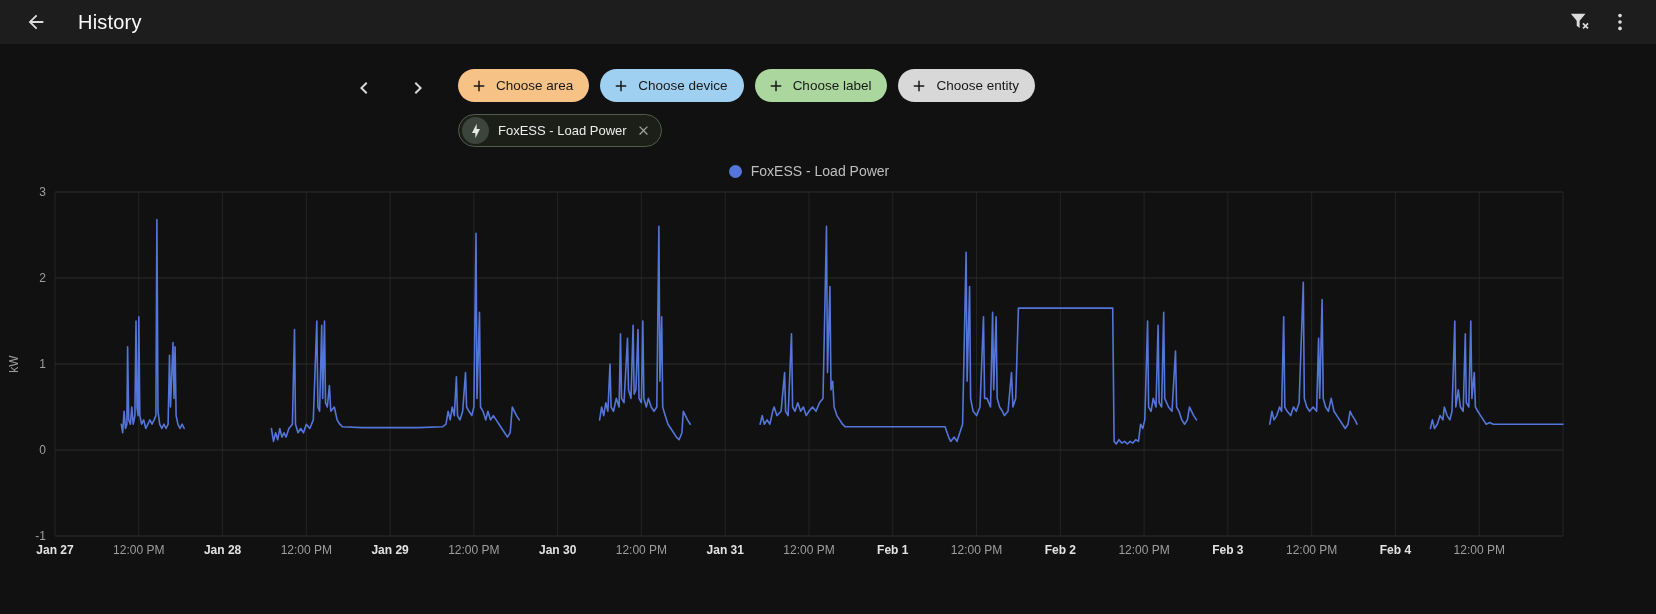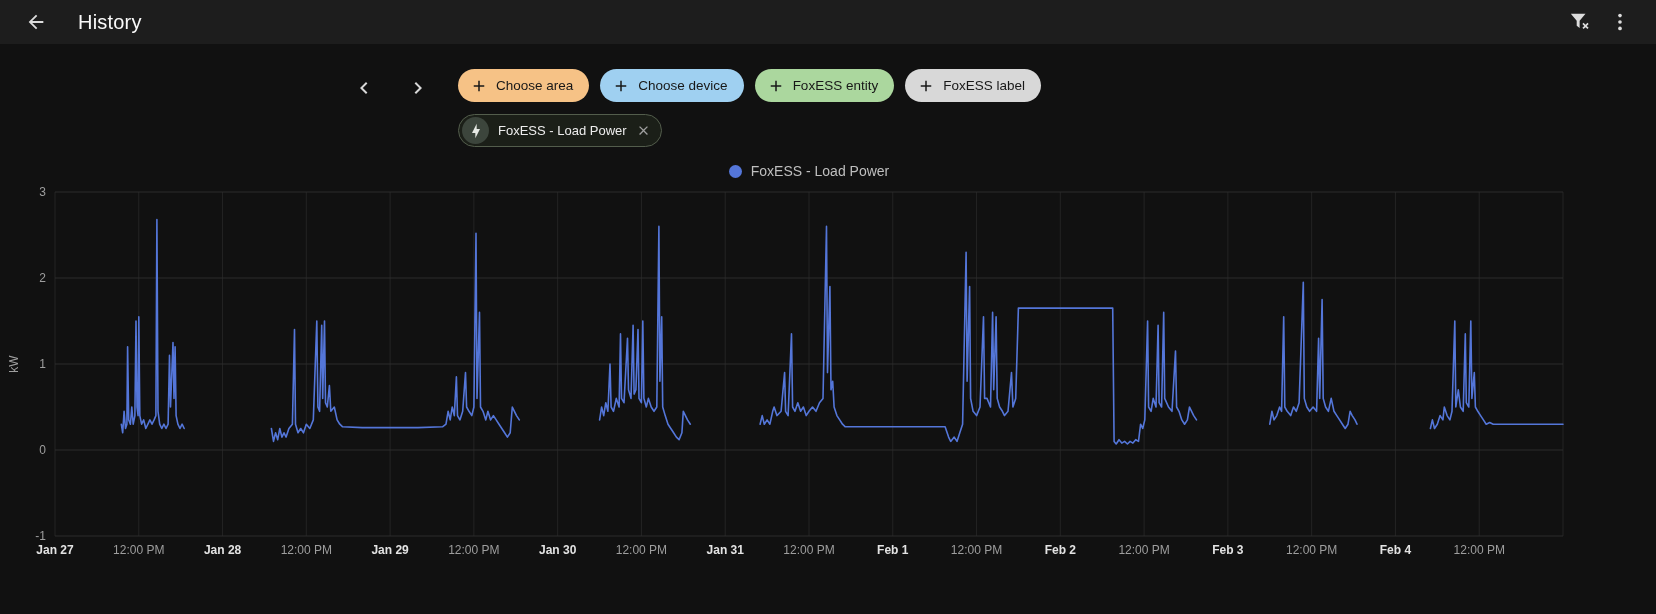--- a/index.html
+++ b/index.html
@@ -117,27 +117,27 @@
     <button class="chip" style="background: rgb(159, 208, 241); text-align: center;">
       <svg viewBox="0 0 24 24">
           <path d="M19 13h-6v6h-2v-6H5v-2h6V5h2v6h6v2z"></path>
         </svg>
       <span>Choose device</span>
     </button>
     <button class="chip" style="background: rgb(171, 215, 158);">
       <svg viewBox="0 0 24 24">
           <path d="M19 13h-6v6h-2v-6H5v-2h6V5h2v6h6v2z"></path>
         </svg>
-      <span>FoxESS entity</span>
+      <span>Choose label</span>
     </button>
     <button class="chip" style="background: rgb(216, 216, 216);">
       <svg viewBox="0 0 24 24">
           <path d="M19 13h-6v6h-2v-6H5v-2h6V5h2v6h6v2z"></path>
         </svg>
-      <span>FoxESS label</span>
+      <span>Choose entity</span>
     </button>
   </div>
 
   <div class="entity-row">
     <div class="entity-chip">
       <span class="entity-ic">
         <svg viewBox="0 0 24 24">
             <path d="M11 15H6l7-14v8h5l-7 14v-8z"></path>
           </svg>
       </span>

